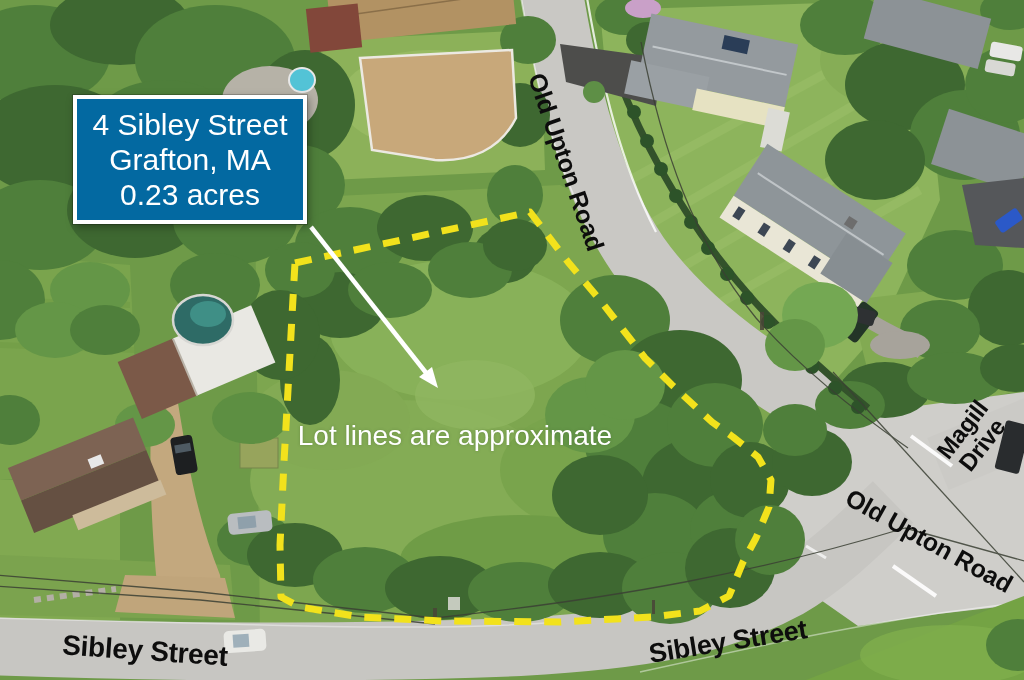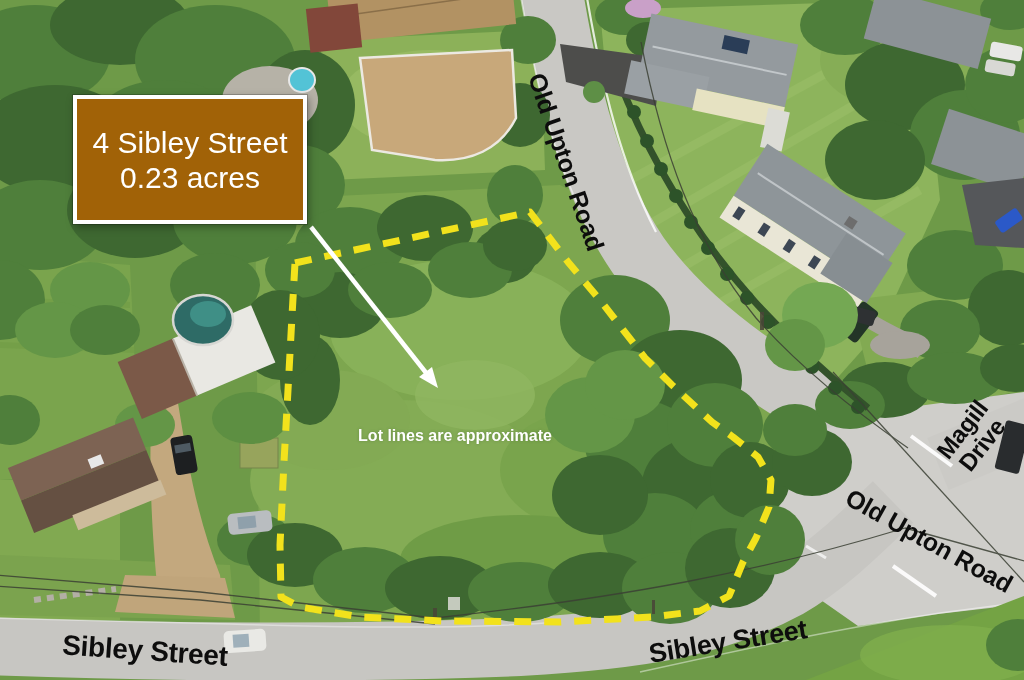--- a/index.html
+++ b/index.html
@@ -12,27 +12,27 @@
     position:absolute;white-space:nowrap;font-weight:700;color:#0d0d0d;
     letter-spacing:-0.3px;user-select:none;
   }
   .lbl-old-upton-top{left:566px;top:162px;font-size:25px;transform:translate(-50%,-50%) rotate(71deg);}
   .lbl-old-upton-lower{left:929px;top:541px;font-size:25px;transform:translate(-50%,-50%) rotate(29deg);}
   .lbl-magill{left:972px;top:437px;font-size:24px;line-height:25px;text-align:center;transform:translate(-50%,-50%) rotate(-52deg);}
   .lbl-sibley-west{left:145px;top:651px;font-size:28px;transform:translate(-50%,-50%) rotate(4deg);}
   .lbl-sibley-east{left:728px;top:642px;font-size:27px;transform:translate(-50%,-50%) rotate(-9deg);}
   .disclaimer{
     position:absolute;left:455px;top:436px;transform:translate(-50%,-50%);
-    color:#ffffff;font-size:16px;font-weight:700;white-space:nowrap;
+    color:#ffffff;font-size:28px;font-weight:400;white-space:nowrap;
     text-shadow:0 0 3px rgba(60,90,40,.35);
     text-align:center;
   }
   .info-box{
     position:absolute;left:73px;top:95px;width:234px;height:129px;box-sizing:border-box;
-    background:#a16207;border:4px solid #ffffff;
+    background:#0369a1;border:4px solid #ffffff;
     box-shadow:0 0 0 1px rgba(0,0,0,.2),2px 3px 8px rgba(0,0,0,.35);
     display:flex;flex-direction:column;justify-content:center;align-items:center;
     color:#ffffff;font-size:30px;line-height:35px;text-align:center;
   }
 </style>
 </head>
 <body>
 
 <div class="scene">
 
@@ -335,16 +335,17 @@
   <div class="overlay-label lbl-old-upton-lower">Old Upton Road</div>
 
   <div class="overlay-label lbl-sibley-west">Sibley Street</div>
 
   <div class="overlay-label lbl-sibley-east">Sibley Street</div>
 
   <div class="disclaimer">Lot lines are approximate</div>
 
   <div class="info-box">
     <div>4 Sibley Street</div>
+    <div>Grafton, MA</div>
     <div>0.23 acres</div>
   </div>
 
 </div>
 
 </body></html>

